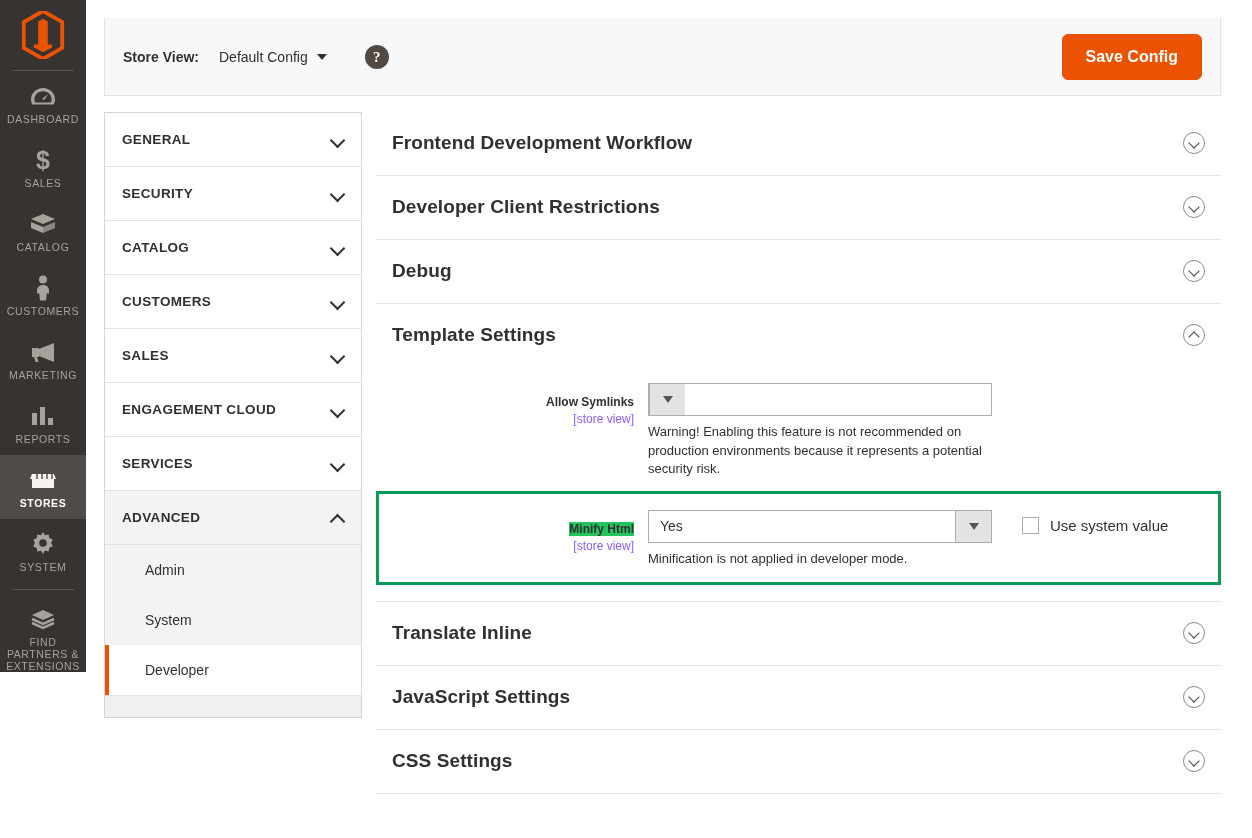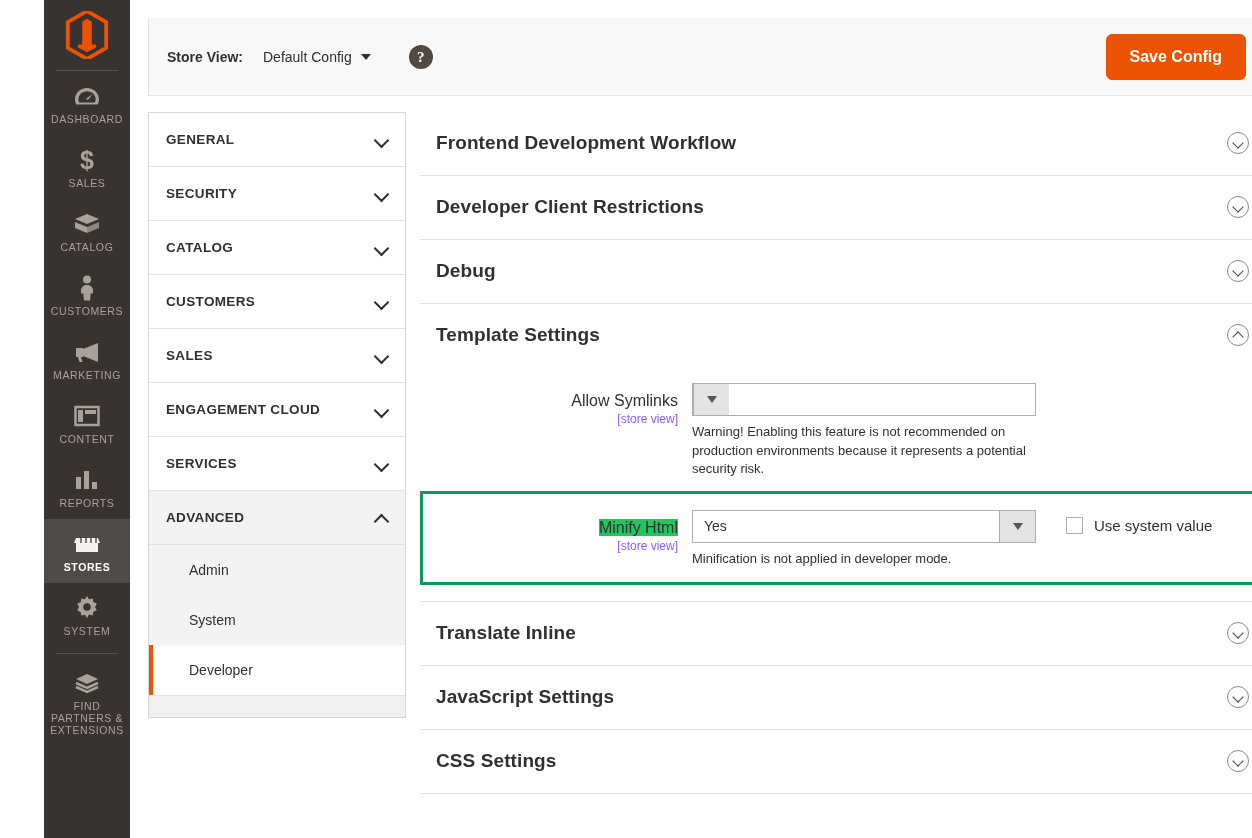--- a/index.html
+++ b/index.html
@@ -6,22 +6,22 @@
   html, body {
     width: 1252px; height: 838px;
     background: #ffffff;
     font-family: "Liberation Sans", sans-serif;
     overflow: hidden;
   }
   .app { position: relative; width: 1252px; height: 838px; display: flex; }
 
   
   .adminnav {
-    width: 86px; height: 838px; background: #373330;
-    flex: 0 0 86px; position: relative; margin-left: 44px;
+    width: 86px; height: 672px; background: #373330;
+    flex: 0 0 86px; position: relative;
   }
   .logo-wrap { height: 70px; display: flex; align-items: center; justify-content: center; }
   .logo-svg { width: 44px; height: 48px; display: block; }
   .logo-divider {
     width: 62px; height: 1px; background: #58534e; margin: 0 auto;
   }
   .nav-item {
     display: block; width: 86px; padding: 11px 2px 10px;
     text-align: center; text-decoration: none; cursor: pointer;
   }
@@ -139,21 +139,21 @@
 
   .sect-body { padding: 10px 0 16px; }
 
   
   .field-row { display: flex; padding: 6px 0 0 0; }
   .field-label-col {
     width: 272px; flex: 0 0 272px; text-align: right;
     padding-right: 14px; padding-top: 9px;
   }
   .field-label {
-    font-size: 16px; font-weight: normal; color: #303030; display: inline;
+    font-size: 12px; font-weight: bold; color: #303030; display: inline;
   }
   .field-label.selected-text { background: #22c55e; }
   .field-scope {
     display: block; font-size: 12px; color: #8b5cf6; margin-top: 2px;
   }
   .field-scope > span { background: transparent; }
   .field-ctrl-col { flex: 1 1 auto; }
   .sel-wrap {
     display: inline-flex; width: 344px; height: 33px;
     border: 1px solid #adadad; background: #ffffff; vertical-align: top;
@@ -252,30 +252,20 @@
       <span class="nav-icon">
         <svg width="28" height="22" viewBox="0 0 28 22">
             <path d="M25 2L10 8v7l15 6z" fill="#a9a29c"></path>
             <rect x="3" y="7" width="7" height="9" fill="#a9a29c"></rect>
             <path d="M5 16l1.5 5h3L8 16z" fill="#a9a29c"></path>
           </svg>
       </span>
       <span class="nav-label">MARKETING</span>
     </a>
 
-    <a class="nav-item">
-      <span class="nav-icon">
-        <svg width="26" height="22" viewBox="0 0 26 22">
-            <rect x="1.5" y="2" width="23" height="18" fill="none" stroke="#a9a29c" stroke-width="2.5"></rect>
-            <rect x="4" y="5" width="5" height="12" fill="#a9a29c"></rect>
-            <rect x="11" y="5" width="11" height="4" fill="#a9a29c"></rect>
-          </svg>
-      </span>
-      <span class="nav-label">CONTENT</span>
-    </a>
 
     <a class="nav-item">
       <span class="nav-icon">
         <svg width="26" height="22" viewBox="0 0 26 22">
             <rect x="2" y="8" width="5" height="12" fill="#a9a29c"></rect>
             <rect x="10" y="2" width="5" height="18" fill="#a9a29c"></rect>
             <rect x="18" y="13" width="5" height="7" fill="#a9a29c"></rect>
           </svg>
       </span>
       <span class="nav-label">REPORTS</span>

